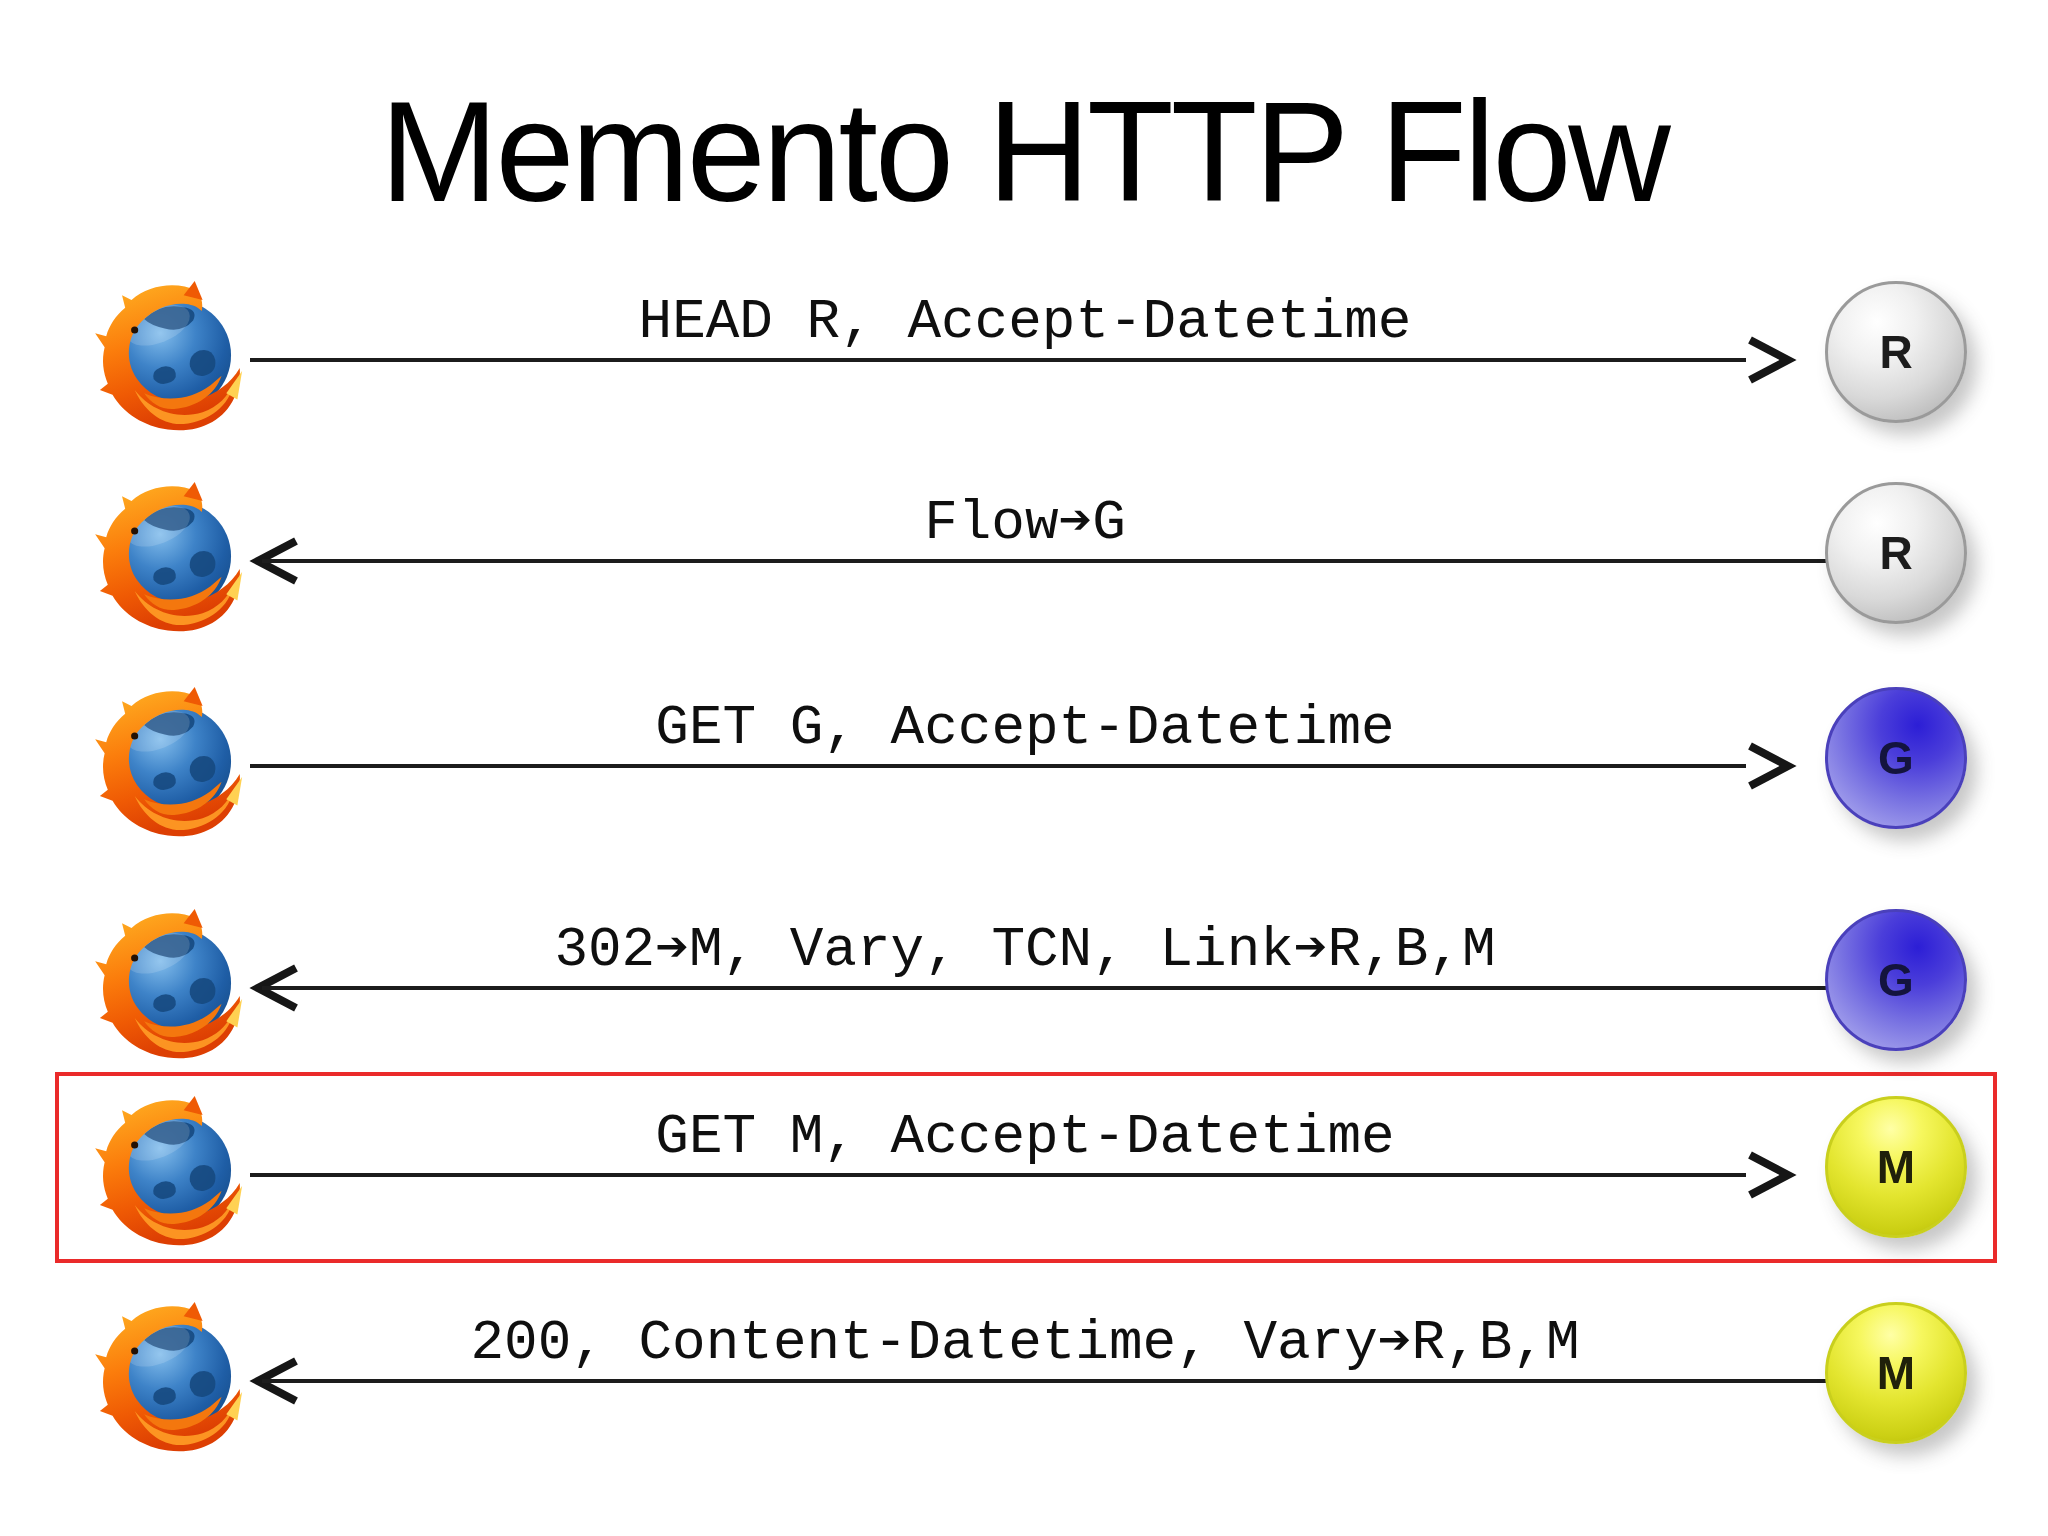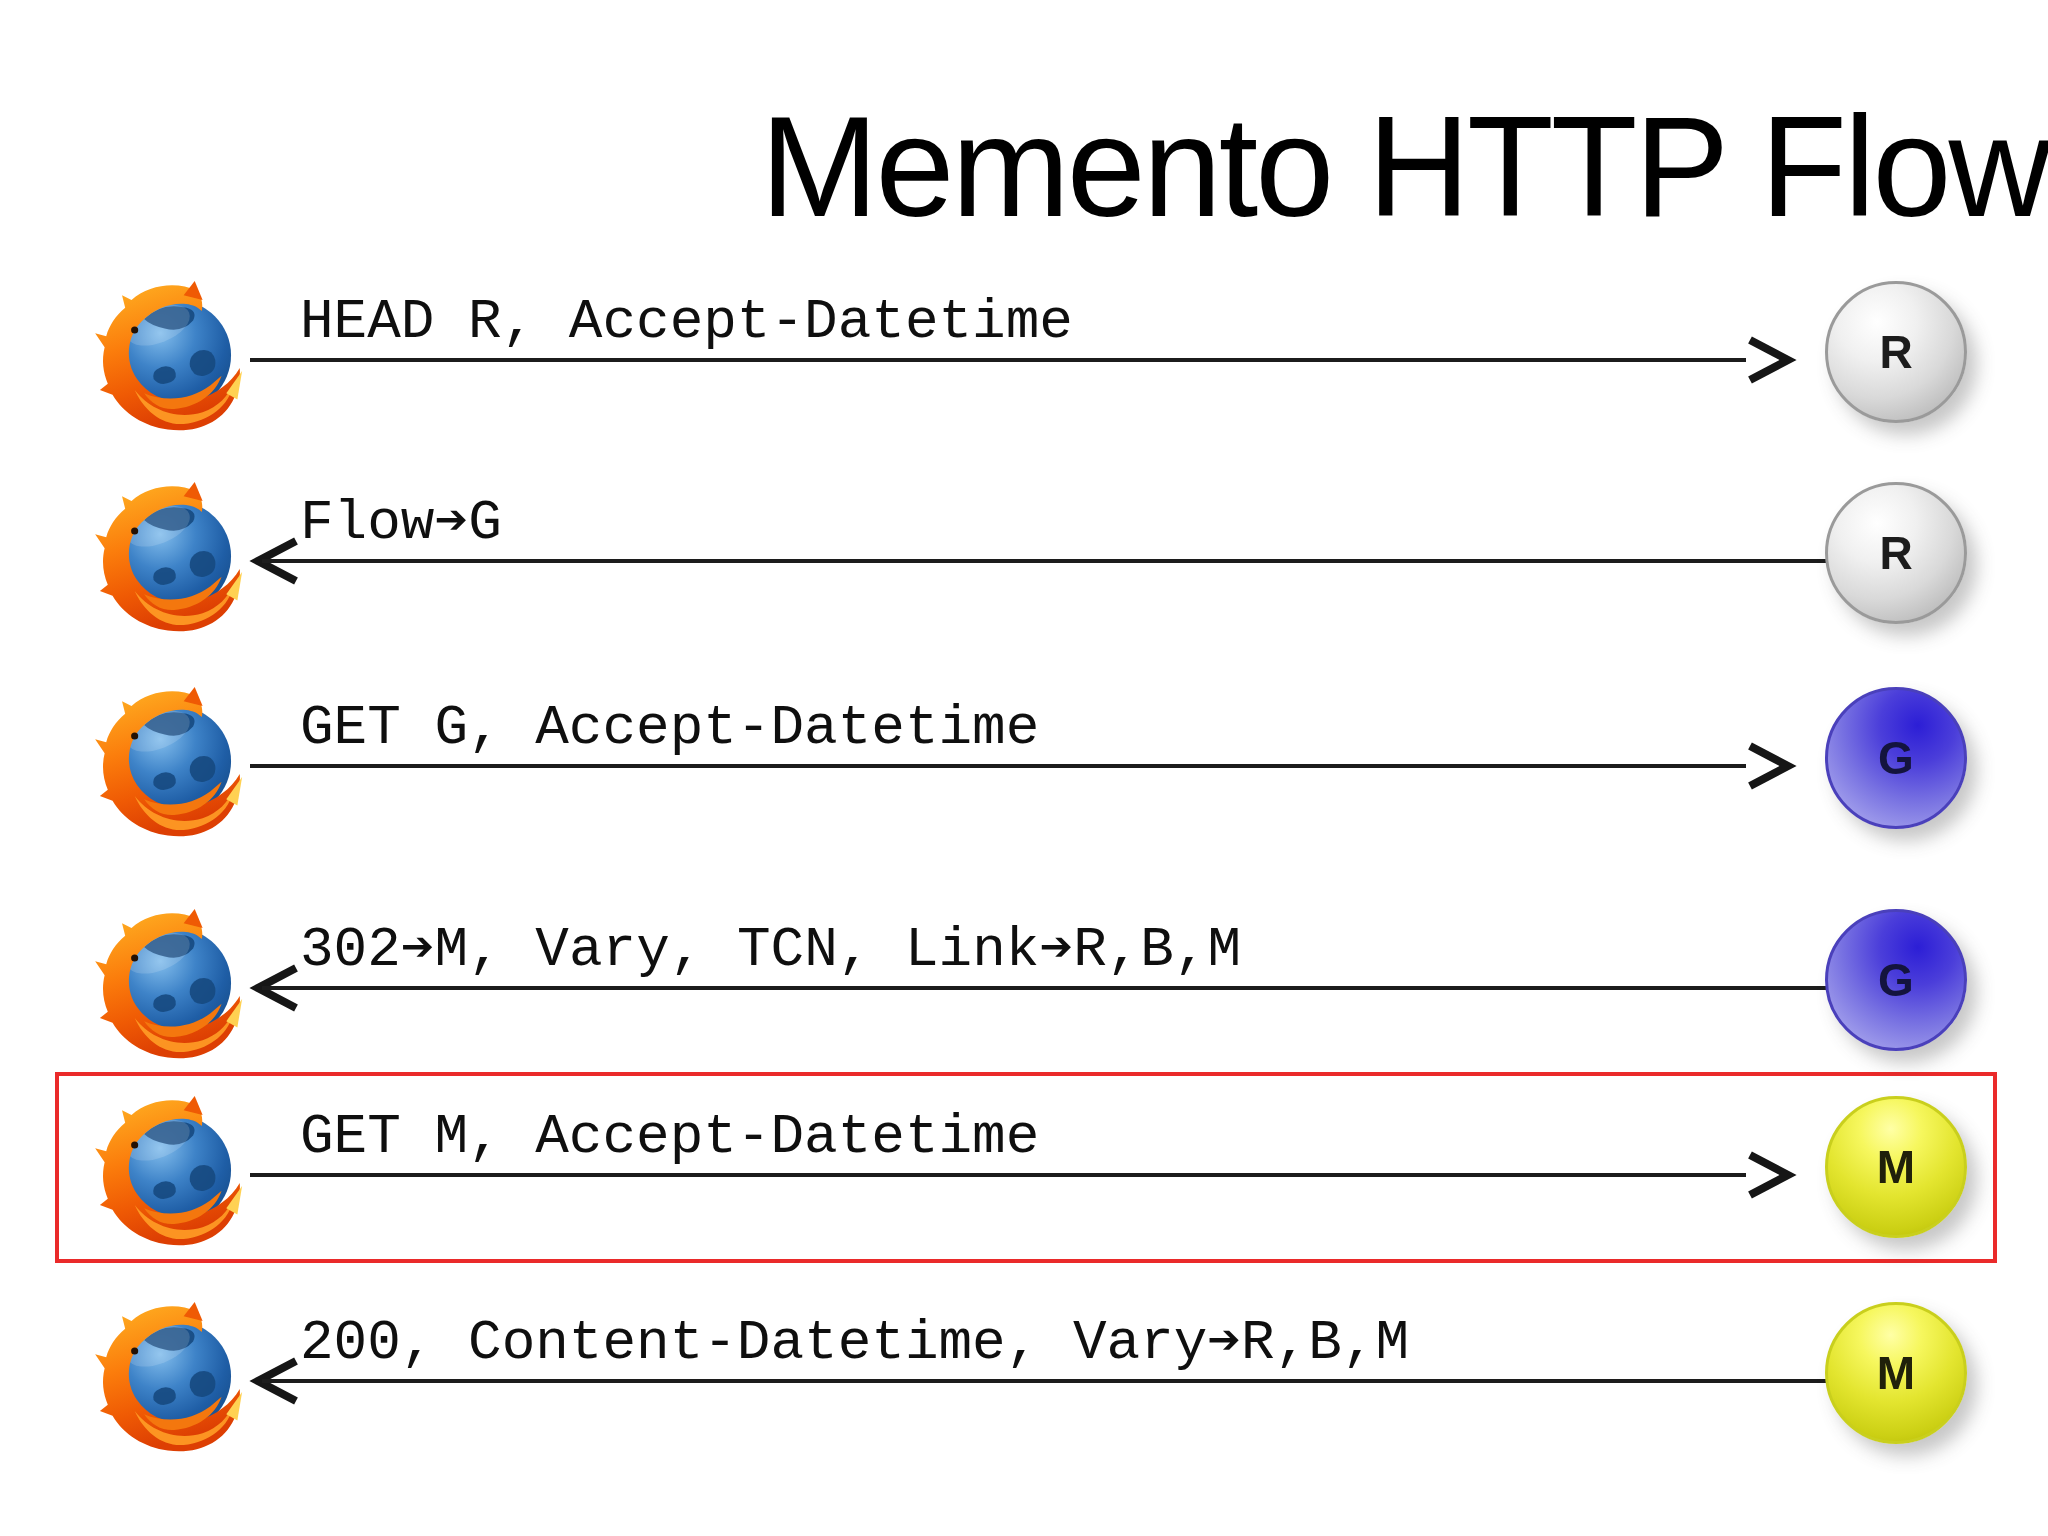--- a/index.html
+++ b/index.html
@@ -4,28 +4,28 @@
 <style>
   * { box-sizing: border-box; }
   html,body { margin:0; padding:0; background:#ffffff; }
   .page {
     position:relative; width:2048px; height:1536px;
     background:#ffffff; overflow:hidden;
     font-family:"Liberation Sans", sans-serif;
   }
   .title {
     position:absolute; top:70px; left:0; width:100%;
-    text-align:right; font-size:142px; font-weight:400;
-    letter-spacing:-3px; color:#000;margin-top:15px;
+    text-align:center; font-size:142px; font-weight:400;
+    letter-spacing:-3px; color:#000;
   }
   .row { position:absolute; left:0; width:100%; height:0; top:var(--y); }
   .ff  { position:absolute; left:92px; top:-79px; width:158px; height:158px; }
   .label {
     position:absolute; left:300px; width:1450px; bottom:6px;
-    text-align:left; white-space:nowrap;
+    text-align:center; white-space:nowrap;
     font-family:"Liberation Mono","DejaVu Sans Mono","DejaVu Sans",monospace;
     font-size:56px; color:#0f0f0f;
   }
   .connector { position:absolute; left:248px; top:-32px; width:1580px; height:64px; }
   .connector svg { width:100%; height:100%; display:block; }
   .connector line { stroke:#1c1c1c; stroke-width:4; }
   .connector polyline { stroke:#161616; stroke-width:8; fill:none; }
   .node {
     position:absolute; left:1825px; top:-79px; width:142px; height:142px;
     border-radius:50%; display:flex; align-items:center; justify-content:center;

